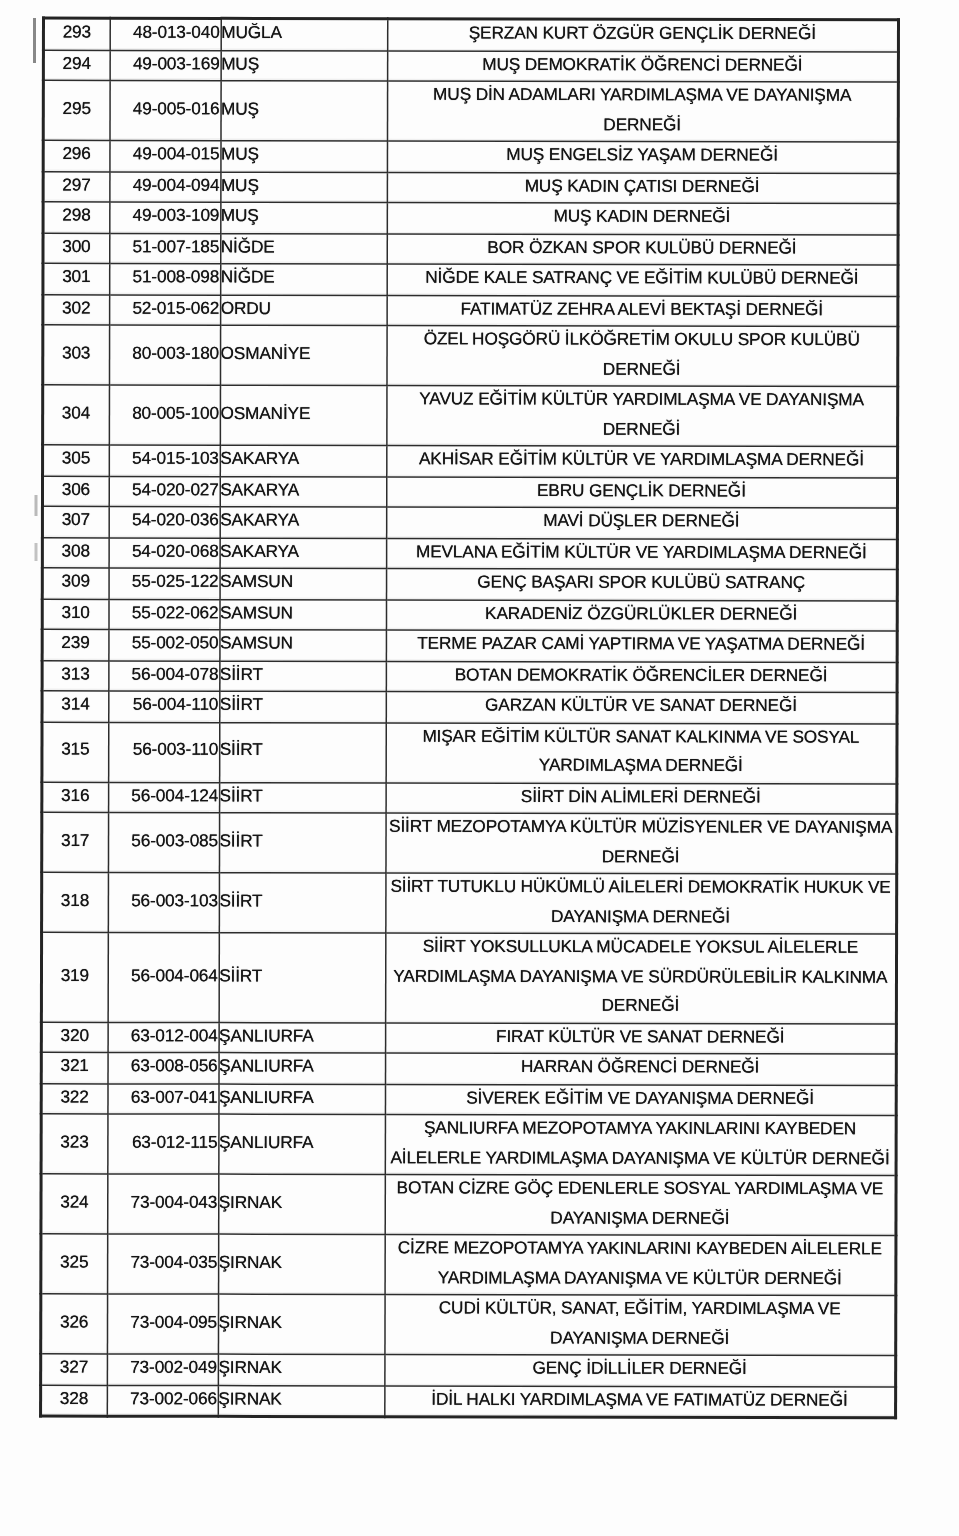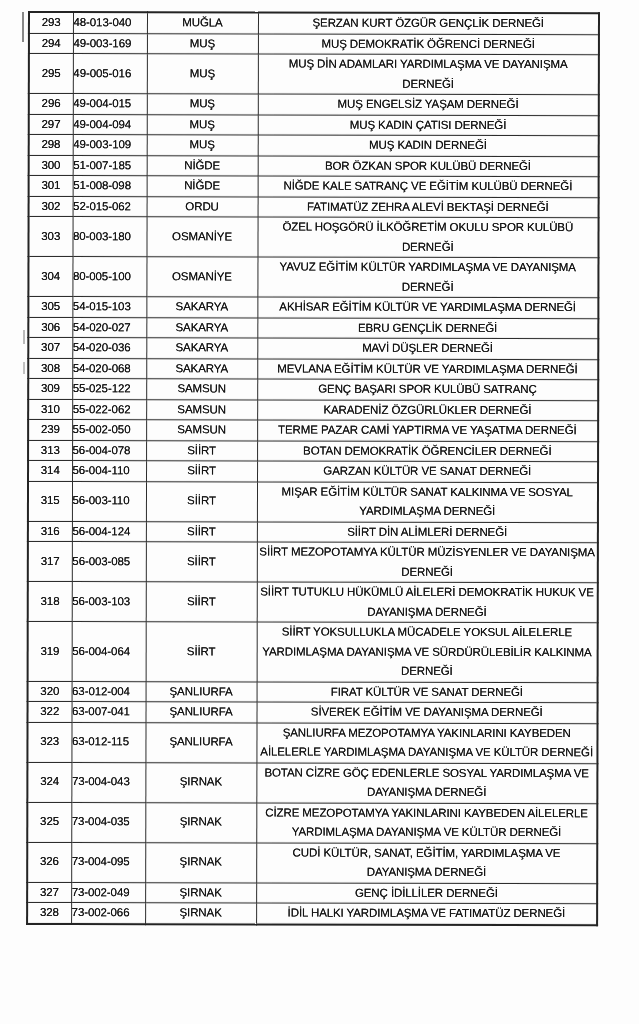--- a/index.html
+++ b/index.html
@@ -45,22 +45,22 @@
   table.assoc td {
     border: 1px solid #2d2d2d;
     padding: 0;
     vertical-align: middle;
     overflow: hidden;
   }
   table.assoc {
     border: 2px solid #242424;
   }
   td.no   { text-align: center; }
-  td.code { text-align: left; }
-  td.city { text-align: center; margin-left: 28px; }
+  td.code { text-align: right; }
+  td.city { text-align: left; margin-left: 28px; }
   td.name {
     text-align: center;
     padding: 0 3px 0 5px;
     white-space: pre-line;
   }
   
   table.assoc tr td {
     box-shadow: inset 0 -1px 0 rgba(80,80,80,0.08);
   }
 </style>
@@ -237,20 +237,26 @@
 YARDIMLAŞMA DAYANIŞMA VE SÜRDÜRÜLEBİLİR KALKINMA
 DERNEĞİ</td>
         </tr>
         <tr>
           <td class="no">320</td>
           <td class="code">63-012-004</td>
           <td class="city">ŞANLIURFA</td>
           <td class="name">FIRAT KÜLTÜR VE SANAT DERNEĞİ</td>
         </tr>
         <tr>
+          <td class="no">321</td>
+          <td class="code">63-008-056</td>
+          <td class="city">ŞANLIURFA</td>
+          <td class="name">HARRAN ÖĞRENCİ DERNEĞİ</td>
+        </tr>
+        <tr>
           <td class="no">322</td>
           <td class="code">63-007-041</td>
           <td class="city">ŞANLIURFA</td>
           <td class="name">SİVEREK EĞİTİM VE DAYANIŞMA DERNEĞİ</td>
         </tr>
         <tr>
           <td class="no">323</td>
           <td class="code">63-012-115</td>
           <td class="city">ŞANLIURFA</td>
           <td class="name">ŞANLIURFA MEZOPOTAMYA YAKINLARINI KAYBEDEN

